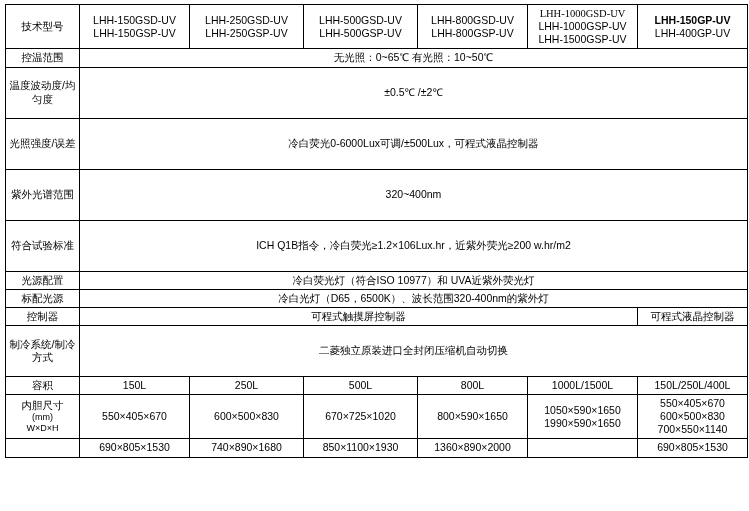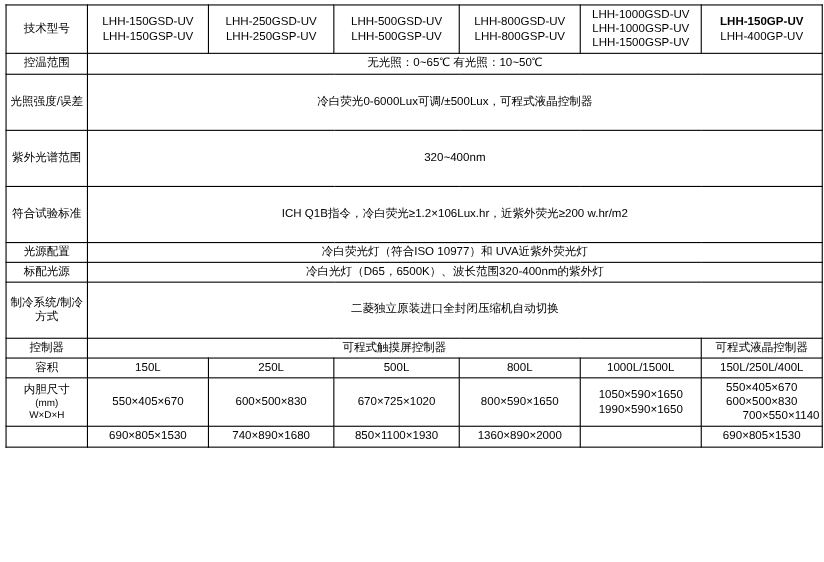--- a/index.html
+++ b/index.html
@@ -84,32 +84,36 @@
           </td>
         <td class="model lines">
             <span style="display: block;">LHH-500GSD-UV</span>
             <span style="display: block;">LHH-500GSP-UV</span>
           </td>
         <td class="model lines">
             <span style="display: block;">LHH-800GSD-UV</span>
             <span style="display: block;">LHH-800GSP-UV</span>
           </td>
         <td class="model lines">
-            <span style="display: block;">LHH-1000GSD-UV</span>
+            <span style="display: block; font-family: Liberation Serif, serif;">LHH-1000GSD-UV</span>
             <span style="display: block;">LHH-1000GSP-UV</span>
             <span style="display: block;">LHH-1500GSP-UV</span>
           </td>
         <td class="model lines">
             <span style="display: block; font-weight: bold;">LHH-150GP-UV</span>
             <span style="display: block;">LHH-400GP-UV</span>
           </td>
       </tr>
       <tr>
         <td class="rowhead">控温范围</td>
         <td colspan="6">无光照：0~65℃  有光照：10~50℃</td>
+      </tr>
+      <tr>
+        <td class="rowhead tall">温度波动度/均匀度</td>
+        <td colspan="6">±0.5℃ /±2℃</td>
       </tr>
       <tr>
         <td class="rowhead tall">光照强度/误差</td>
         <td colspan="6">冷白荧光0-6000Lux可调/±500Lux，可程式液晶控制器</td>
       </tr>
       <tr>
         <td class="rowhead tall">紫外光谱范围</td>
         <td colspan="6">320~400nm</td>
       </tr>
       <tr>
@@ -118,27 +122,27 @@
       </tr>
       <tr>
         <td class="rowhead">光源配置</td>
         <td colspan="6">冷白荧光灯（符合ISO 10977）和 UVA近紫外荧光灯</td>
       </tr>
       <tr>
         <td class="rowhead">标配光源</td>
         <td colspan="6">冷白光灯（D65，6500K）、波长范围320-400nm的紫外灯</td>
       </tr>
       <tr>
-        <td class="rowhead tall">制冷系统/制冷方式</td>
-        <td colspan="6">二菱独立原装进口全封闭压缩机自动切换</td>
-      </tr>
-      <tr>
         <td class="rowhead">控制器</td>
         <td colspan="5">可程式触摸屏控制器</td>
         <td>可程式液晶控制器</td>
+      </tr>
+      <tr>
+        <td class="rowhead tall">制冷系统/制冷方式</td>
+        <td colspan="6">二菱独立原装进口全封闭压缩机自动切换</td>
       </tr>
       <tr>
         <td class="rowhead">容积</td>
         <td>150L</td>
         <td>250L</td>
         <td>500L</td>
         <td>800L</td>
         <td>1000L/1500L</td>
         <td>150L/250L/400L</td>
       </tr>
@@ -152,21 +156,21 @@
         <td class="lines">600×500×830</td>
         <td class="lines">670×725×1020</td>
         <td class="lines">800×590×1650</td>
         <td class="lines">
             <span style="display: block;">1050×590×1650</span>
             <span style="display: block;">1990×590×1650</span>
           </td>
         <td class="lines">
             <span style="display: block;">550×405×670</span>
             <span style="display: block;">600×500×830</span>
-            <span style="display: block; text-align: right;">700×550×1140</span>
+            <span style="display: block;">700×550×1140</span>
           </td>
       </tr>
       <tr>
         <td class="rowhead">
           
           
           
         </td>
         <td class="lines">690×805×1530</td>
         <td class="lines">740×890×1680</td>

